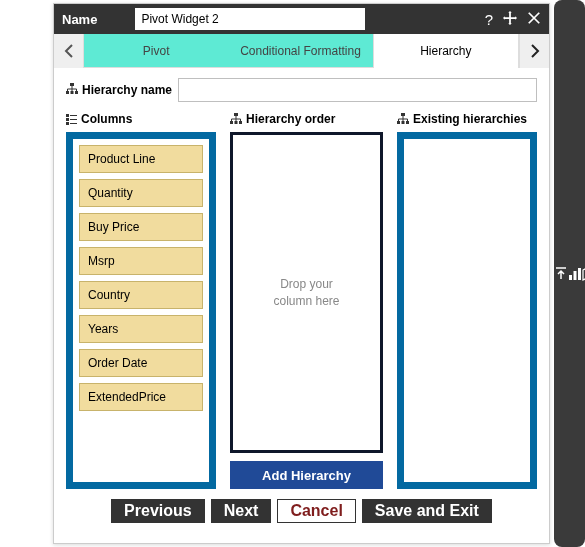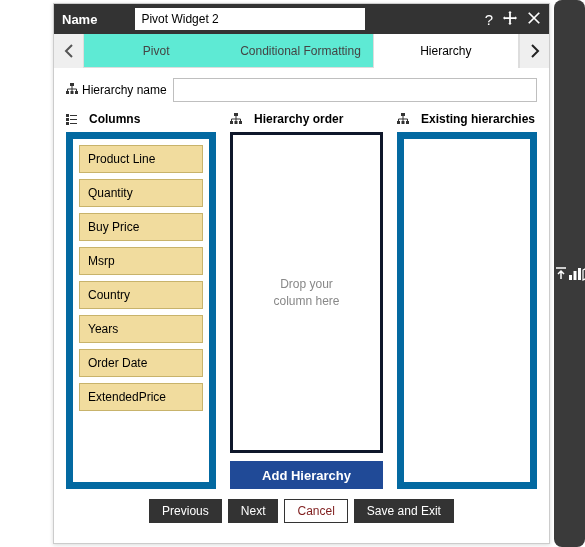--- a/index.html
+++ b/index.html
@@ -93,21 +93,21 @@
     padding:10px 12px 8px 12px;
     overflow:hidden;
   }
   .name-row {
     display:flex;
     align-items:center;
     margin-bottom:10px;
   }
   .name-row label {
     font-size:12px;
-    font-weight:normal;
+    font-weight:bold;
     margin-right:6px;
     display:flex;
     gap:4px;
   }
   .name-row input {
     flex:1;
     border:1px solid #bfbfbf;
     height:24px;
     padding:2px 6px;
   }
@@ -121,21 +121,21 @@
     display:flex;
     flex-direction:column;
     min-height:0;
   }
   .panel h4 {
     margin:0 0 6px 0;
     font-size:12px;
     font-weight:bold;
     display:flex;
     align-items:center;
-    gap:12px;
+    gap:4px;
   }
   .panel-box {
     flex:1;
     border:7px solid #0369a1;
     background:#fff;
     padding:6px;
     overflow:auto;
   }
   .columns-panel { flex: 0 0 150px; }
   .order-panel { flex: 1; }
@@ -172,24 +172,25 @@
     cursor:pointer;
   }
   .footer {
     display:flex;
     justify-content:center;
     gap:6px;
     padding:10px 0 12px 0;
   }
   .footer button {
     height:24px;
-    font-size:12px;
+    font-size:16px;
     padding:0 12px;
     border:1px solid #333;
     cursor:pointer;
+    font-weight:bold;
   }
   .btn-dark { background:#333; color:#fff; }
   .btn-light { background:#fff; color:#7f1d1d; border:1px solid #aaa; }
   
   .side-rail {
     position:absolute;
     right:0;
     top:0;
     width:31px;
     height:547px;

